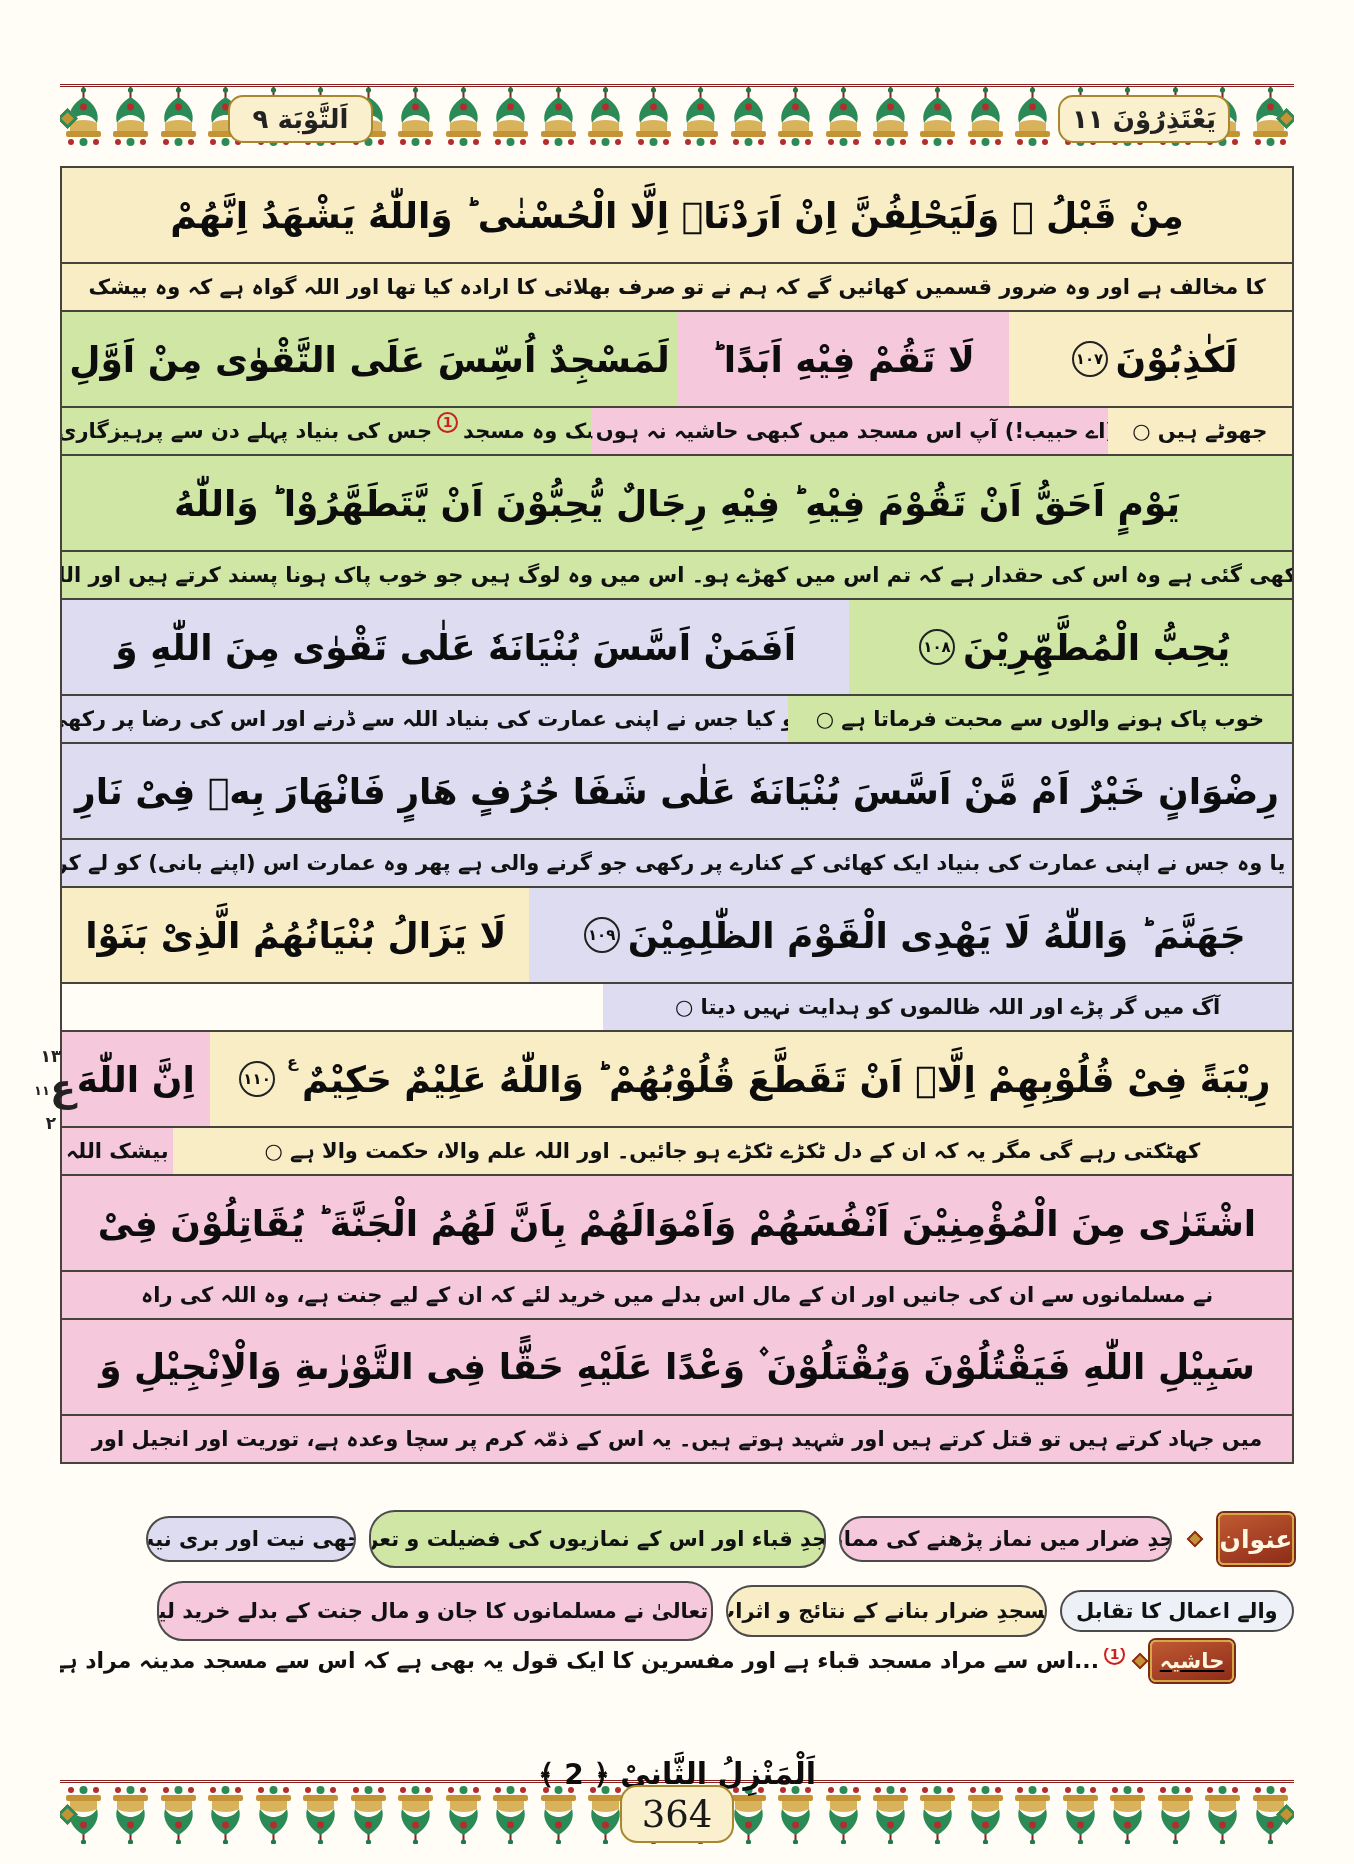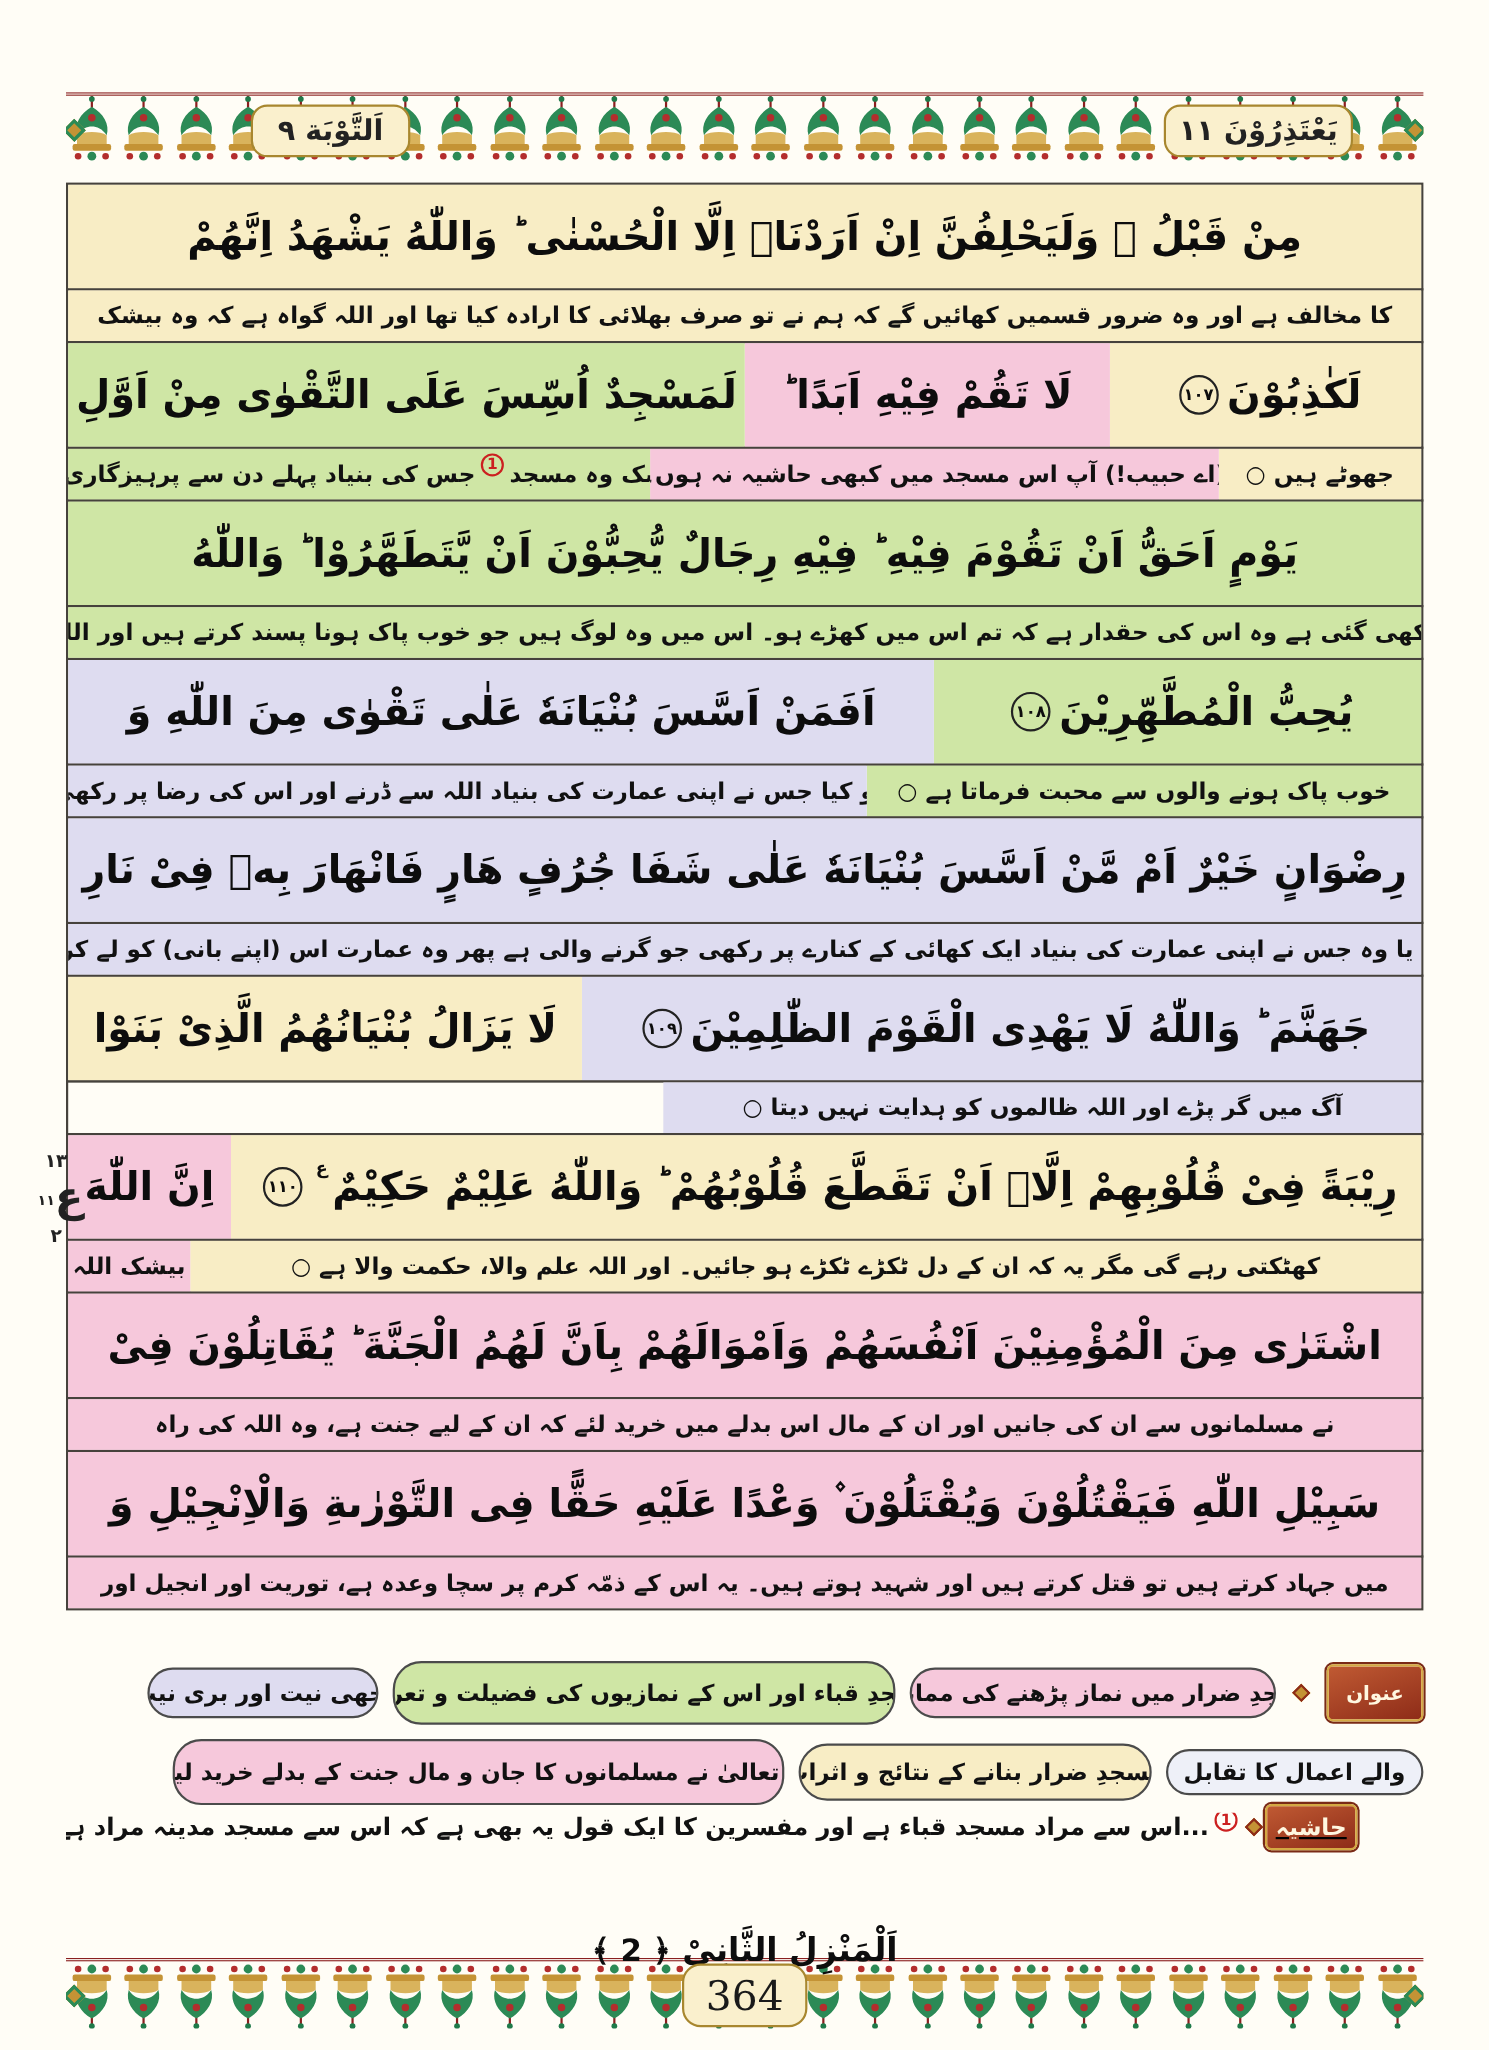--- a/index.html
+++ b/index.html
@@ -36,21 +36,21 @@
   .ruku-marker { position:absolute; left:34px; top:1046px; width:34px; text-align:center; font-weight:bold; color:#222; }
   .ruku-marker .num { font-size:17px; line-height:20px; }
   .ruku-marker .ain { font-size:38px; line-height:44px; }
   .ruku-marker .cnt { font-size:13px; vertical-align:6px; }
 
   
   .topics { position:absolute; left:60px; top:1510px; width:1234px; }
   .topics-row { display:flex; direction:rtl; align-items:center; gap:13px; margin-bottom:13px; }
   .pill { display:flex; align-items:center; justify-content:center; border:2px solid #4b4b4b; border-radius:26px; font-size:21px; font-weight:bold; color:#111; white-space:nowrap; overflow:hidden; padding:0 10px; }
   .label-box { display:flex; align-items:center; justify-content:center; background:linear-gradient(160deg,#c05a33,#8e2c18); border:2px solid #d4a843; box-shadow:0 0 0 2px #7a2a16; color:#fff7e0; font-weight:bold; border-radius:6px; }
-  .label-box.unwan { width:88px; height:52px; font-size:18px; }
+  .label-box.unwan { width:76px; height:52px; font-size:25px; }
   .label-box.hashiya { width:84px; height:42px; font-size:21px; }
   .orn-diamond { width:12px; height:12px; background:#c49335; transform:rotate(45deg); margin:0 4px; box-shadow:inset 0 0 0 2px #8e2c18; }
 
   
   .footnote { position:absolute; left:60px; top:1640px; width:1234px; display:flex; direction:rtl; align-items:center; }
   .footnote .hashiya-wrap { display:flex; align-items:center; margin-right:60px;text-decoration:underline; }
   .fn-text { flex:1; text-align:center; font-size:22px; font-weight:bold; color:#111; white-space:nowrap; overflow:hidden; }
 
   
   .manzil { position:absolute; top:1756px; left:0; width:100%; text-align:center; direction:rtl; font-size:30px; font-weight:bold; color:#0d0d0d; }

